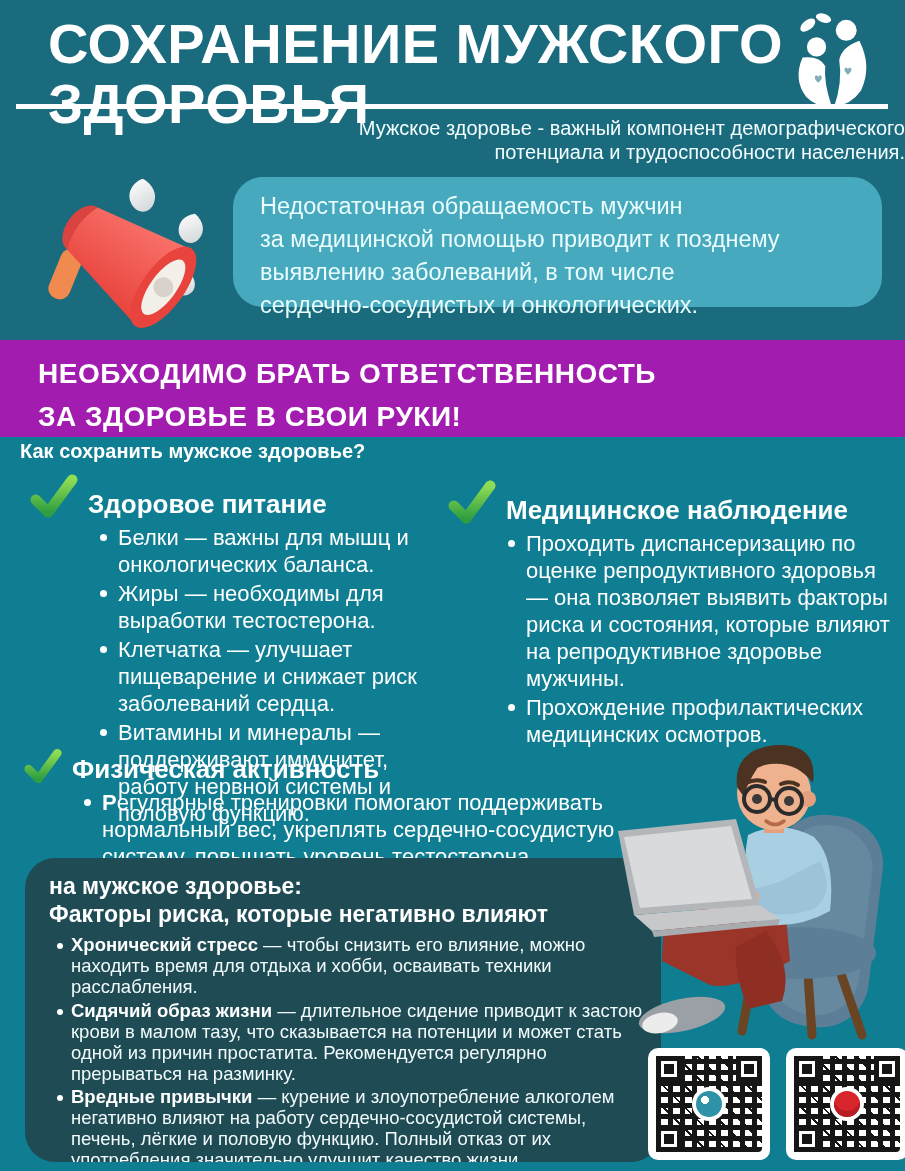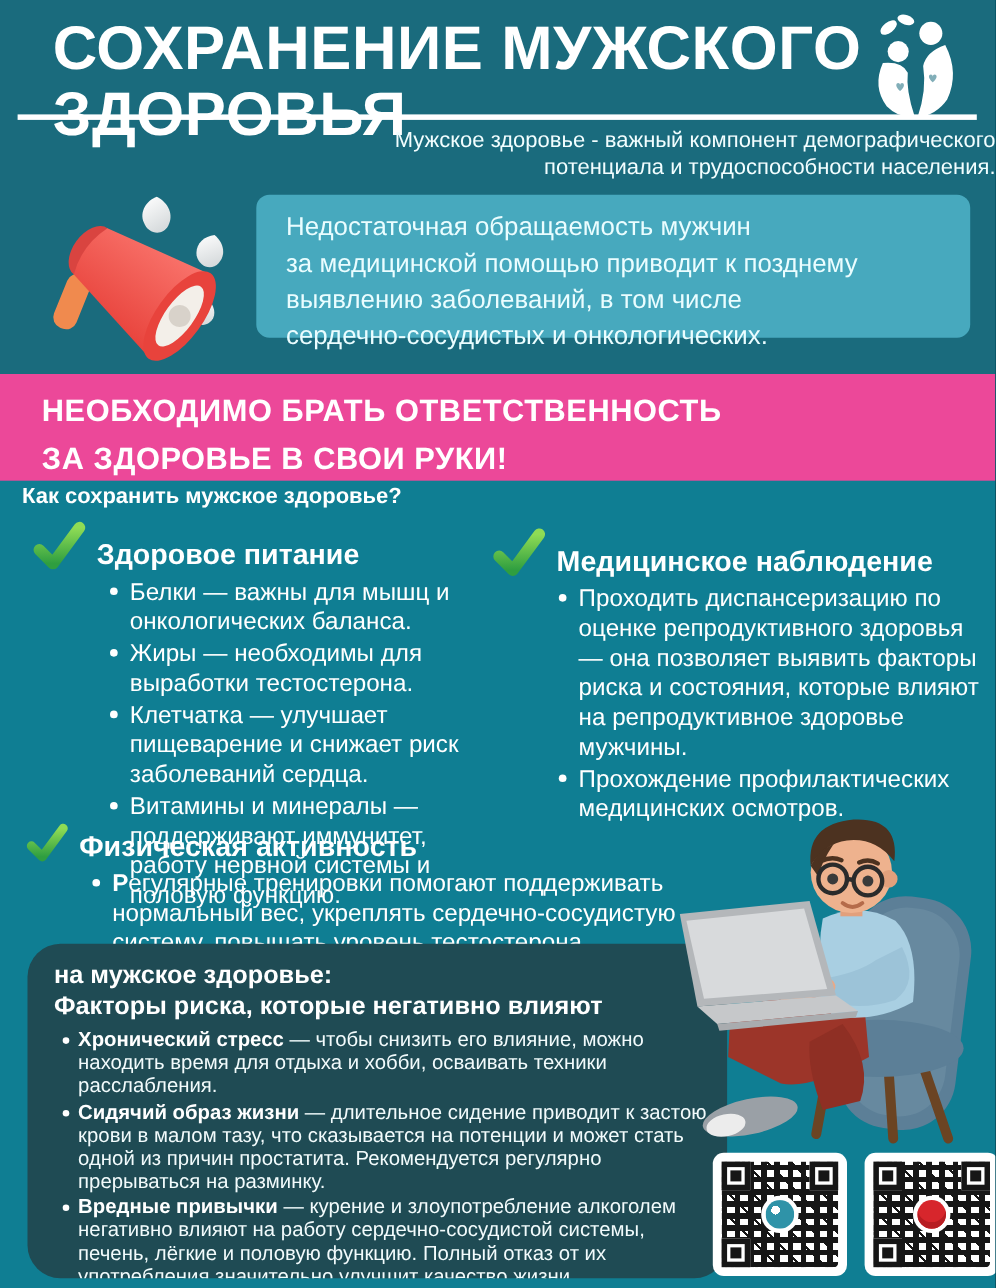--- a/index.html
+++ b/index.html
@@ -11,24 +11,24 @@
   .top-section{position:absolute;left:0;top:0;width:905px;height:340px;background:#1a6b7d;}
   .main-title{position:absolute;left:48px;top:14px;font-size:56px;font-weight:800;
     line-height:1.07;letter-spacing:.5px;color:#fff;}
   .logo{position:absolute;right:24px;top:12px;width:94px;height:96px;}
   .title-rule{position:absolute;left:16px;top:104px;width:872px;height:5px;background:#fff;}
   .subtitle{position:absolute;left:0;top:116px;width:100%;text-align:right;
     font-size:20px;line-height:1.22;color:#f2feff;}
   
   .megaphone{position:absolute;left:20px;top:172px;width:212px;height:168px;}
   .callout{position:absolute;left:233px;top:177px;width:649px;height:130px;box-sizing:border-box;
-    background:#47a9be;border-radius:12px;padding:13px 14px 13px 27px;
+    background:#47a9be;border-radius:30px;padding:13px 14px 13px 27px;
     font-size:23.5px;line-height:1.4;color:#eafdff;}
   
-  .banner{position:absolute;left:0;top:340px;width:905px;height:97px;background:#ec4899;}
+  .banner{position:absolute;left:0;top:340px;width:905px;height:97px;background:#a21caf;}
   .banner-text{position:absolute;left:38px;top:12px;font-size:28px;font-weight:800;
     letter-spacing:.5px;line-height:1.55;color:#fff;}
   
   .question{position:absolute;left:20px;top:440px;font-size:20px;font-weight:700;color:#fff;}
   
   .col{position:absolute;}
   .col1{left:28px;top:472px;width:432px;}
   .col2{left:446px;top:478px;width:452px;}
   .sec-header{display:flex;align-items:flex-end;}
   .check{width:52px;height:48px;flex:none;}

